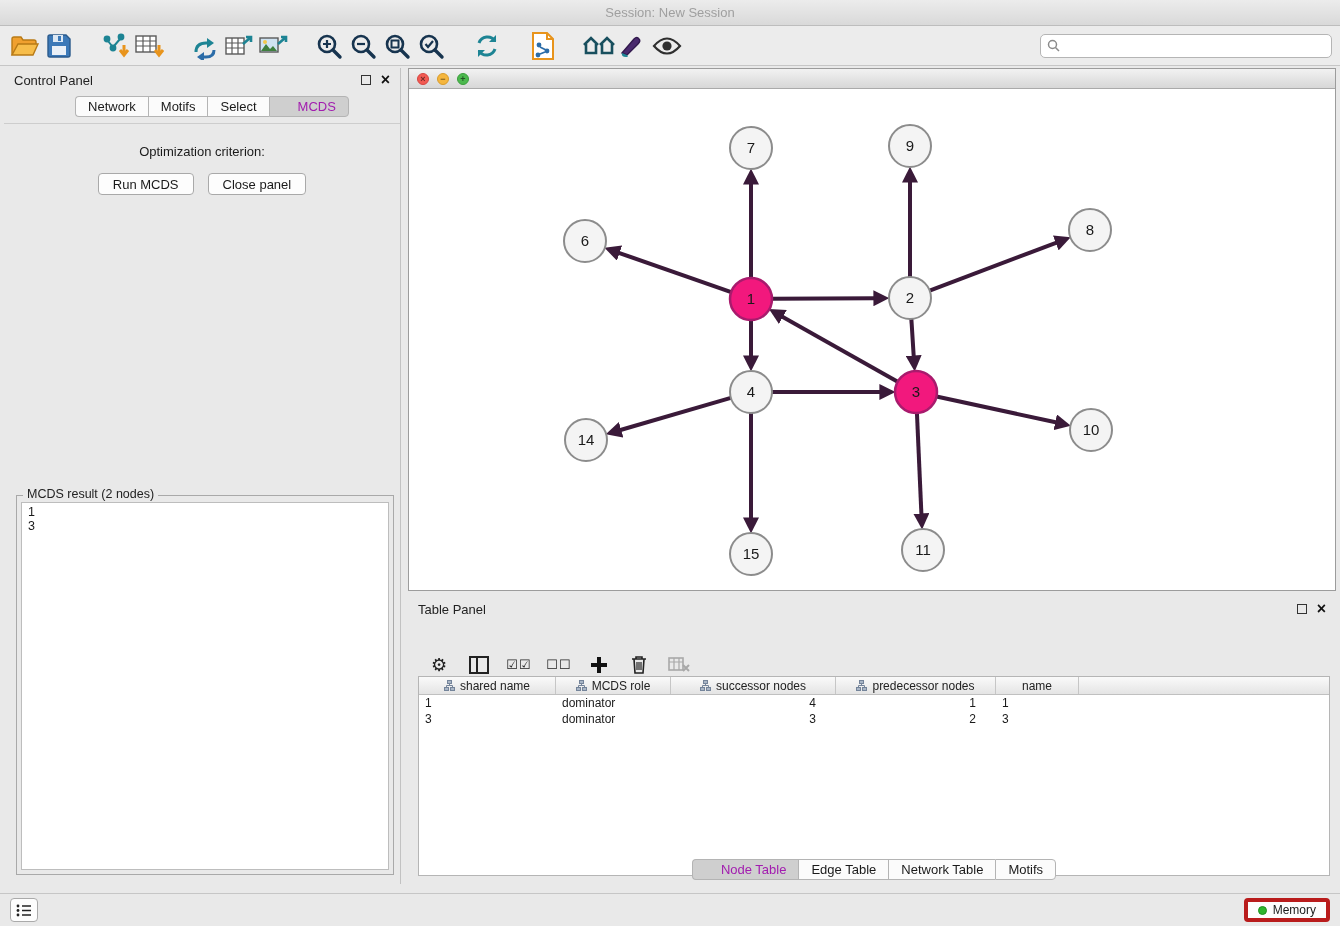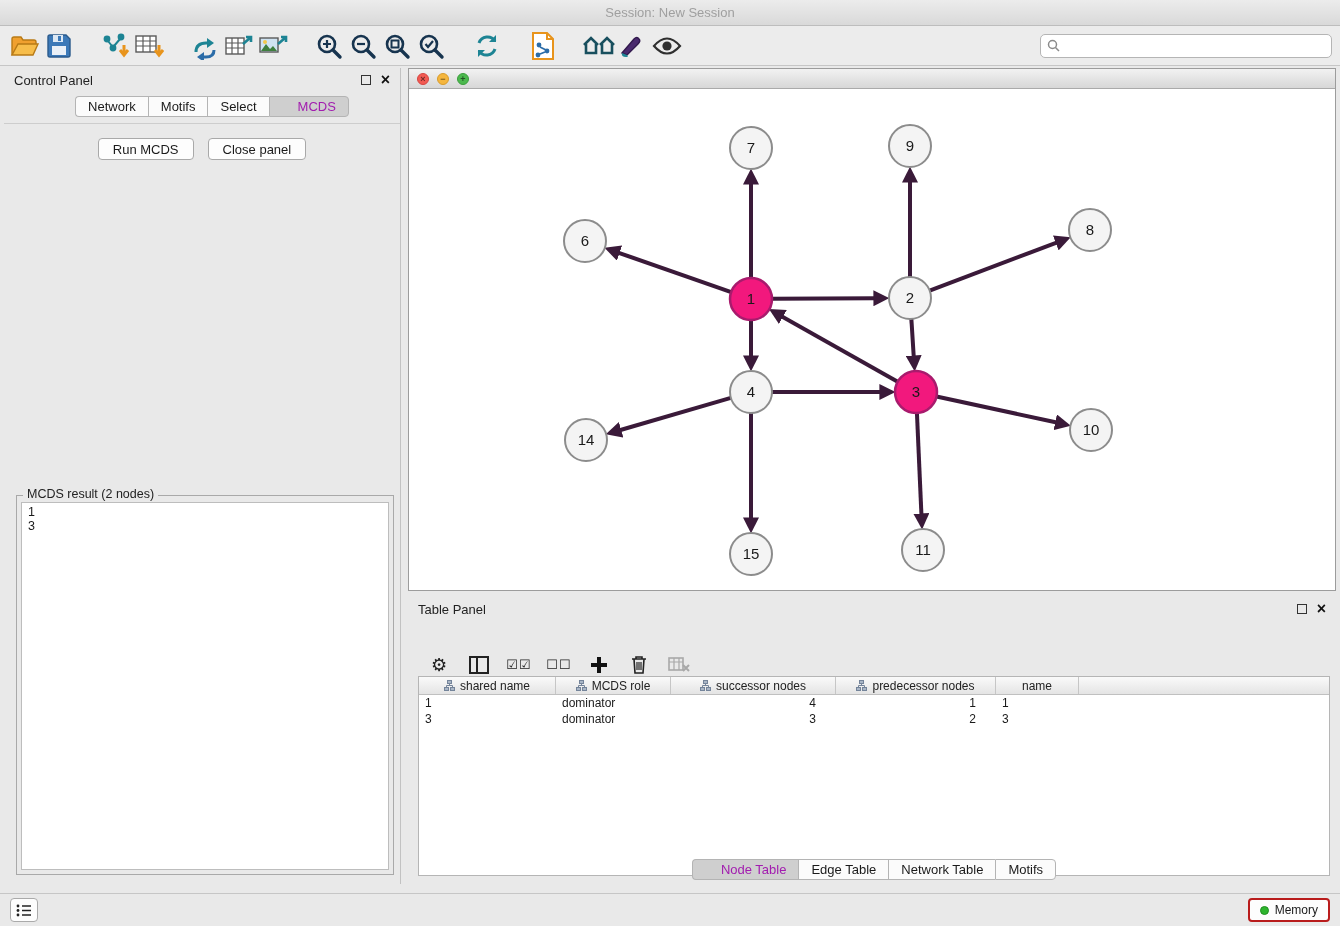--- a/index.html
+++ b/index.html
@@ -76,21 +76,21 @@
   .td { font-size:12px; padding:0 6px; display:flex; align-items:center; }
   .td.ar { justify-content:flex-end; padding-right:20px; }
   .c0{width:137px} .c1{width:115px} .c2{width:165px} .c3{width:160px} .c4{width:83px} .cf{flex:1; border-right:none;}
   .tbody-space { height:148px; background:#fff; }
   .tp-tabs { position:absolute; left:0; right:16px; top:262px; display:flex; justify-content:center; }
 
   
   .statusbar { position:absolute; left:0; top:893px; width:1340px; height:33px; background:#e9e9e9; border-top:1px solid #c6c6c6;
     display:flex; align-items:center; padding:0 10px; }
   .sb-btn { width:28px; height:24px; background:#fdfdfd; border:1px solid #aaa; border-radius:4px; display:flex; align-items:center; justify-content:center; }
-  .memory-btn { margin-left:auto; height:24px; padding:0 10px; background:#fdfdfd; border:2px solid #b91c1c; border-radius:4px;
+  .memory-btn { margin-left:auto; height:24px; padding:0 10px; background:#fdfdfd; border:4px solid #b91c1c; border-radius:4px;
     display:flex; align-items:center; gap:6px; font-size:12px; }
   .green-dot { width:9px; height:9px; border-radius:50%; background:#2db52d; border:1px solid #1f8f1f; }
 </style>
 </head>
 <body>
 
 <div class="titlebar">
   <span>Session: New Session</span>
 </div>
 
@@ -235,20 +235,21 @@
       <span class="close-x">×</span>
     </span>
   </div>
   <div class="cp-tabs">
     <span class="tab">Network</span>
     <span class="tab">Motifs</span>
     <span class="tab">Select</span>
     <span class="tab active">MCDS</span>
   </div>
   <div class="cp-divider"></div>
+  <div class="opt-label">Optimization criterion:</div>
   <div class="cp-buttons">
     <span class="btn">Run MCDS</span>
     <span class="btn">Close panel</span>
   </div>
   <div class="result-group">
     <span class="result-legend">MCDS result (2 nodes)</span>
     <div class="result-text">1
 3</div>
   </div>
 </div>

